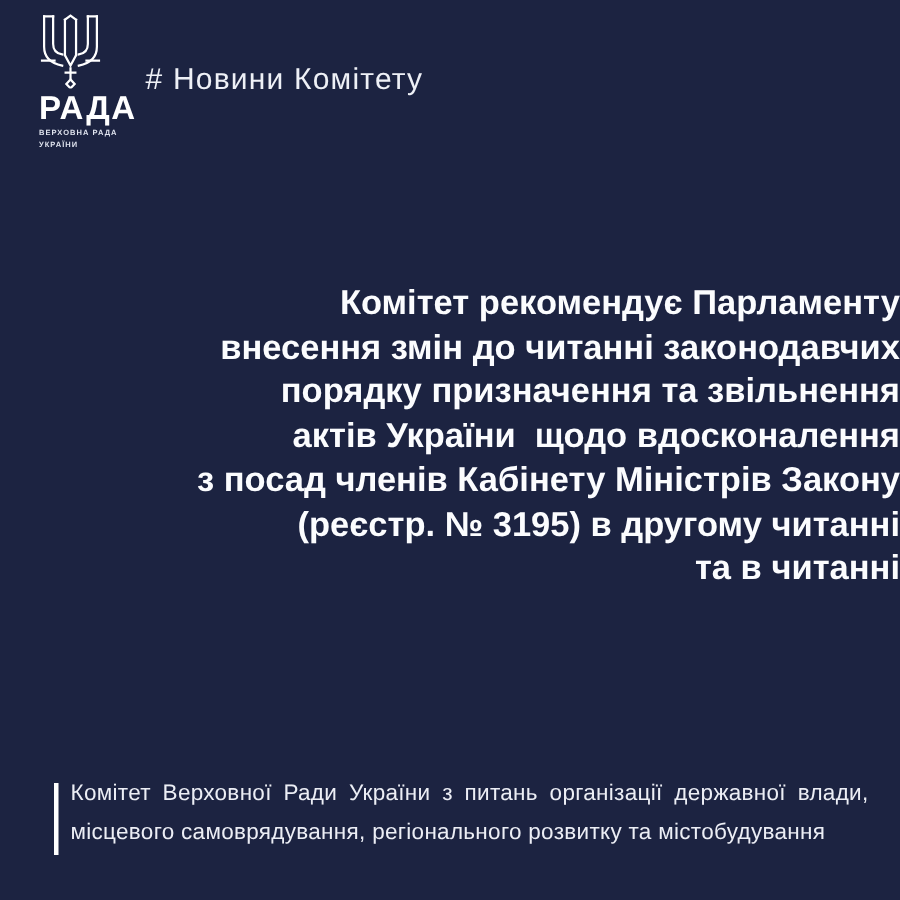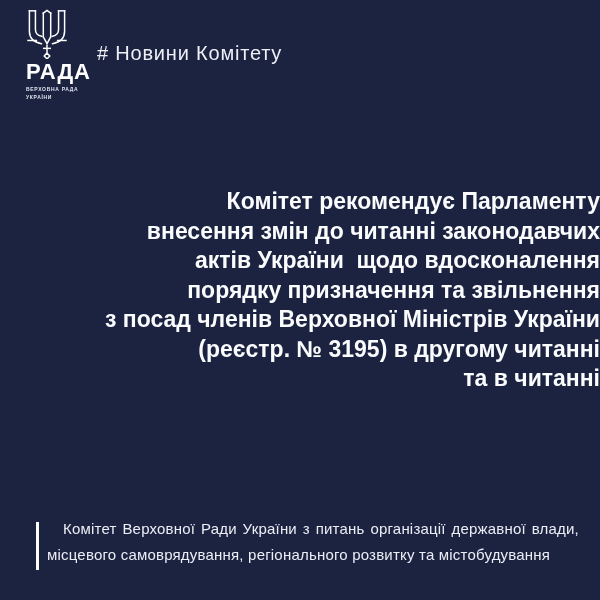--- a/index.html
+++ b/index.html
@@ -49,21 +49,20 @@
   }
   .committee-text{
     position:absolute;left:47px;top:516px;width:532px;
     font-size:15px;font-weight:400;line-height:26px;
     letter-spacing:0.2px;color:#eceef5;
   }
   .committee-text .jline{
     text-align:justify;
     text-align-last:justify;
     white-space:normal;
-    margin-left:16px;
   }
   .committee-text .nline{text-align:left;white-space:nowrap;}
 </style>
 </head>
 <body>
 
 <div class="canvas">
 
   <div class="logo">
     <svg viewBox="0 0 44 54" xmlns="http://www.w3.org/2000/svg" aria-hidden="true">
@@ -94,23 +93,23 @@
     <div class="logo-title">РАДА</div>
     <div class="logo-sub">ВЕРХОВНА РАДА</div>
     <div class="logo-sub">УКРАЇНИ</div>
   </div>
 
   <div class="hashtag"># Новини Комітету</div>
 
   <div class="announcement">
     <div class="line">Комітет рекомендує Парламенту</div>
     <div class="line">внесення змін до читанні законодавчих</div>
+    <div class="line">порядку призначення та звільнення</div>
     <div class="line">актів України  щодо вдосконалення</div>
-    <div class="line">порядку призначення та звільнення</div>
-    <div class="line">з посад членів Верховної Міністрів України</div>
+    <div class="line">з посад членів Кабінету Міністрів Закону</div>
     <div class="line">(реєстр. № 3195) в другому читанні</div>
     <div class="line">та в читанні</div>
   </div>
 
   <div class="committee-bar"></div>
   <div class="committee-text">
     <div class="jline">Комітет Верховної Ради України з питань організації державної влади,</div>
     <div class="nline">місцевого самоврядування, регіонального розвитку та містобудування</div>
   </div>
 

